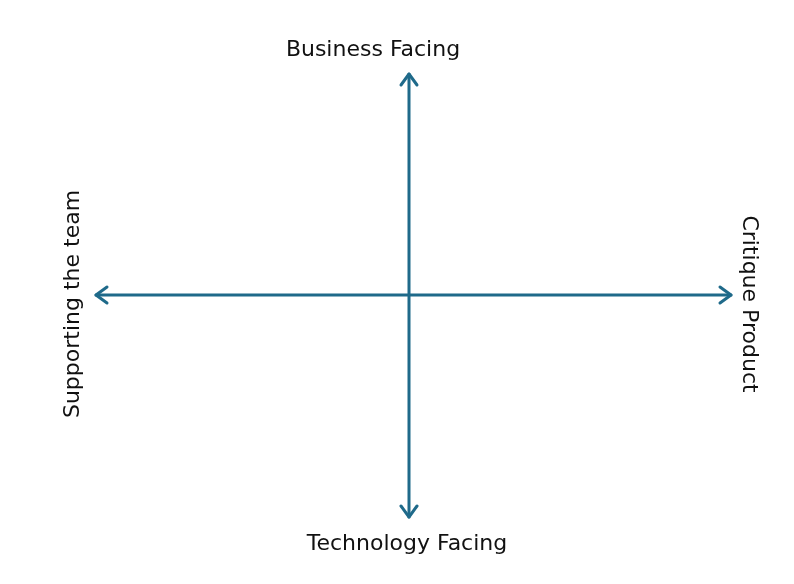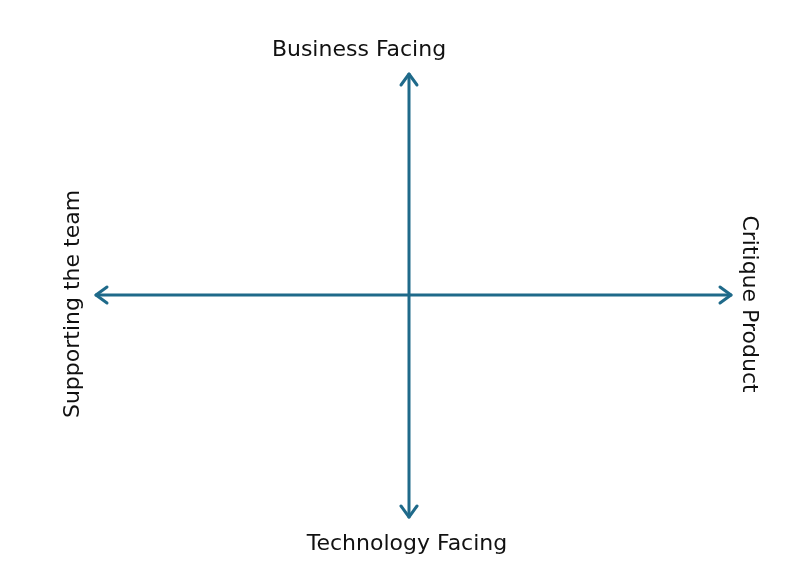--- a/index.html
+++ b/index.html
@@ -1,19 +1,19 @@
 <!DOCTYPE html>
 <html><head>
   <meta charset="utf-8">
   <style>
     html, body { margin: 0; padding: 0; background: #ffffff; }
     body { width: 794px; height: 584px; position: relative; overflow: hidden; font-family: "DejaVu Sans", sans-serif; }
     .axes { position: absolute; left: 0; top: 0; }
     .label { position: absolute; color: #111111; font-size: 22px; white-space: nowrap; line-height: 1; }
-    .top { left: 2px; width: 694px; top: 38px; text-align: center; }
+    .top { left: 16px; width: 694px; top: 38px; text-align: center; }
     .top span { display: inline-block; margin-left: 20px; }
     .bottom { left: 0; width: 794px; top: 532px; text-align: center; }
     .bottom span { display: inline-block; margin-left: 20px; }
     .left { left: 72px; top: 304px; transform: translate(-50%, -50%) rotate(-90deg); }
     .right { left: 750px; top: 304px; transform: translate(-50%, -50%) rotate(90deg); }
   </style>
 </head>
 <body>
 
 <svg class="axes" width="794" height="584" viewBox="0 0 794 584">

